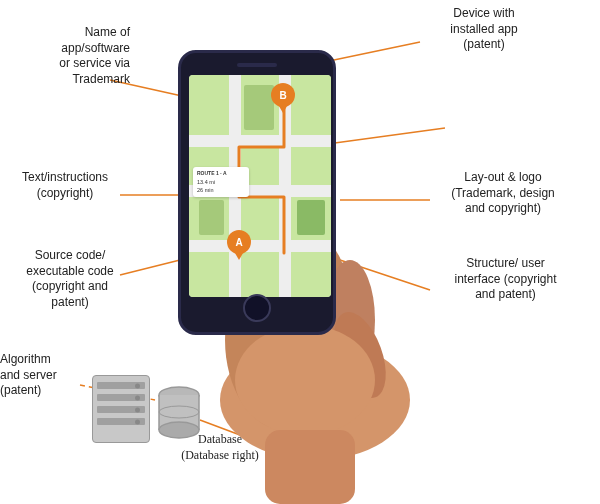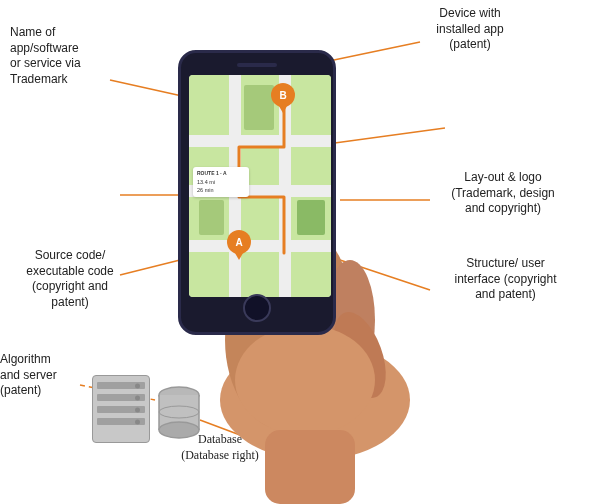--- a/index.html
+++ b/index.html
@@ -68,32 +68,35 @@
 
     <line x1="120" y1="275" x2="200" y2="255" stroke="#e67e22" stroke-width="1.5"></line>
 
     <line x1="430" y1="290" x2="340" y2="260" stroke="#e67e22" stroke-width="1.5"></line>
 
     <line x1="80" y1="385" x2="155" y2="400" stroke="#e67e22" stroke-width="1.5" stroke-dasharray="5,4"></line>
 
     <line x1="240" y1="435" x2="200" y2="420" stroke="#e67e22" stroke-width="1.5"></line>
   </svg>
 
-  <div class="label" style="top:25px; left:10px; width:120px; text-align:left;">
+  <div class="label" style="top:25px; left:10px; width:120px; text-align:right;">
     <span style="white-space:pre-line;">Name of
 app/software
 or service via
 Trademark</span>
   </div>
 
-  <div class="label" style="top:6px; left:405px; width:130px; text-align:center;">
+  <div class="label" style="top:6px; left:419px; width:130px; text-align:center;">
     <span>Device with<br>installed app<br>(patent)</span>
   </div>
 
 
+  <div class="label" style="top:170px; left:5px; width:120px; text-align:center;">
+    <span>Text/instructions<br>(copyright)</span>
+  </div>
 
   <div class="label" style="top:170px; left:428px; width:150px; text-align:center;">
     <span>Lay-out &amp; logo<br>(Trademark, design<br>and copyright)</span>
   </div>
 
   <div class="label" style="top:248px; left:5px; width:130px; text-align:center;">
     <span>Source code/<br>executable code<br>(copyright and<br>patent)</span>
   </div>
 
   <div class="label" style="top:256px; left:428px; width:155px; text-align:center;">

